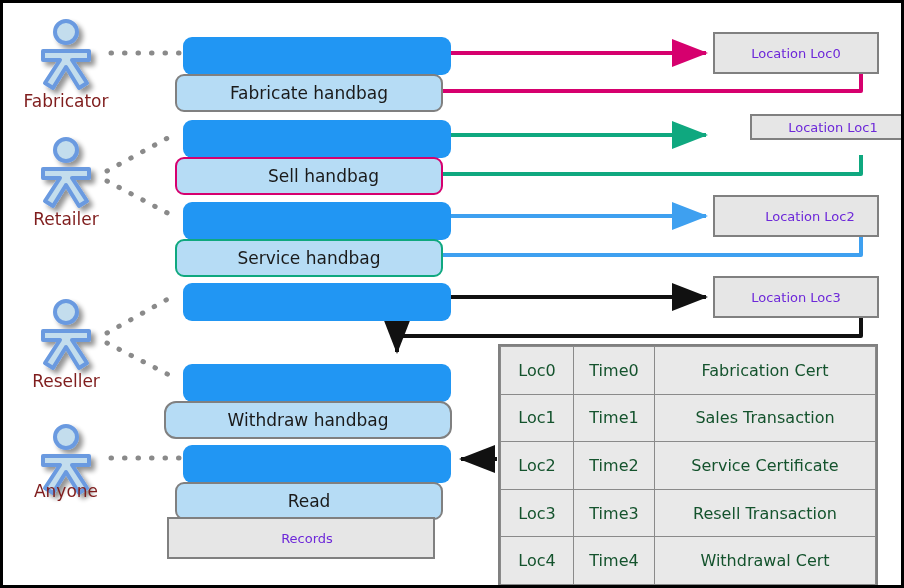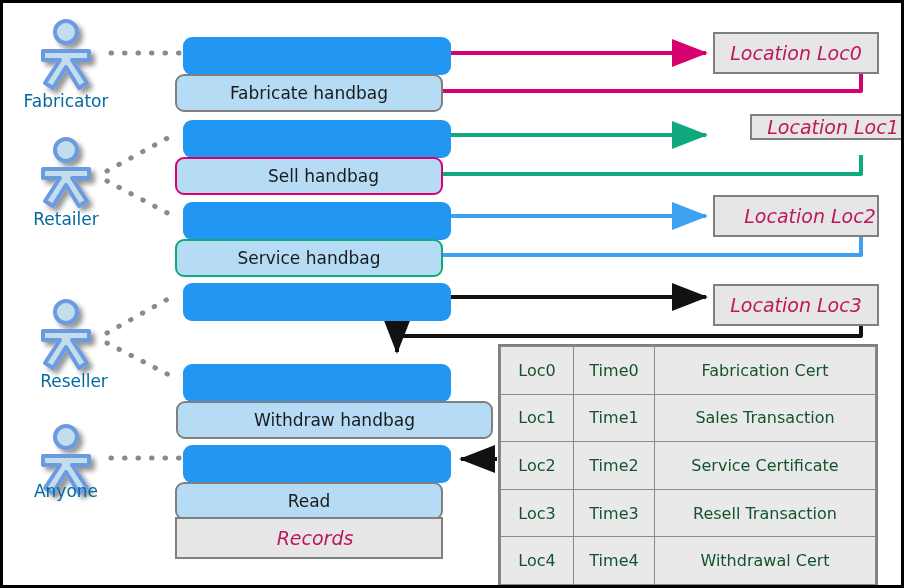--- a/index.html
+++ b/index.html
@@ -5,21 +5,21 @@
   html,body{margin:0;padding:0;background:#000;}
   #stage{
     position:relative;width:904px;height:588px;
     background:#ffffff;overflow:hidden;
     font-family:"DejaVu Sans","Liberation Sans",sans-serif;
     border:3px solid #000;box-sizing:border-box;
   }
   #svg{position:absolute;left:0;top:0;width:904px;height:588px;}
   .actor-label{
     position:absolute;text-align:center;
-    font-size:17px;color:#0369a1;white-space:nowrap;
+    font-size:17px;color:#7f1d1d;white-space:nowrap;
   }
 
   
   .proc{
     position:absolute;box-sizing:border-box;
     background:#b6dcf5;border:2.5px solid #808080;border-radius:9px;
     display:flex;align-items:center;justify-content:center;
     font-size:17px;color:#1a1a1a;z-index:6;margin-top:44px;
   }
   .proc-shadow{
@@ -27,21 +27,21 @@
     background:#2196f3;border-radius:9px;z-index:5;
   }
   .proc.pink{border-color:#d6006e;padding-left:29px;}
   .proc.teal{border-color:#0fa87f;}
 
   
   .rect{
     position:absolute;box-sizing:border-box;
     background:#e6e6e6;border:2.5px solid #808080;
     display:flex;align-items:center;justify-content:center;
-    font-size:19px;color:#be185d;z-index:6;font-style:italic;
+    font-size:13px;color:#6d28d9;z-index:6;
   }
 
   
   #ledger{
     position:absolute;left:495px;top:341px;width:380px;height:243px;
     box-sizing:border-box;border:2.5px solid #808080;background:#e6e6e6;
     z-index:6;
   }
   #ledger table{border-collapse:collapse;width:100%;height:100%;}
   #ledger td{
@@ -134,46 +134,46 @@
 
       <g filter="url(#softshadow)" transform="translate(0,405)">
         <circle cx="63" cy="29" r="11" fill="#c3dded" stroke="#6a9ae0" stroke-width="4"></circle>
         <path d="M40,48 L86,48 L86,57 L69,57 L84,80 L76,85 L63,64 L50,85 L42,80 L57,57 L40,57 Z" fill="#c3dded" stroke="#6a9ae0" stroke-width="4" stroke-linejoin="round"></path>
       </g>
     </g>
   </svg>
 
   <div class="actor-label" style="left:0;top:88px;width:126px;">Fabricator</div>
   <div class="actor-label" style="left:0;top:206px;width:126px;">Retailer</div>
-  <div class="actor-label" style="left:0;top:368px;width:126px;margin-left:8px;">Reseller</div>
+  <div class="actor-label" style="left:0;top:368px;width:126px;">Reseller</div>
   <div class="actor-label" style="left:0;top:478px;width:126px;">Anyone</div>
 
   <div class="proc-shadow" style="left:180px;top:34px;width:268px;height:38px;"></div>
   <div class="proc" style="left:172px;top:27px;width:268px;height:38px;">Fabricate handbag</div>
 
   <div class="proc-shadow" style="left:180px;top:117px;width:268px;height:38px;"></div>
   <div class="proc pink" style="left:172px;top:110px;width:268px;height:38px;">Sell handbag</div>
 
   <div class="proc-shadow" style="left:180px;top:199px;width:268px;height:38px;"></div>
   <div class="proc teal" style="left:172px;top:192px;width:268px;height:38px;">Service handbag</div>
 
   <div class="proc-shadow" style="left:180px;top:280px;width:268px;height:38px;"></div>
 
   <div class="proc-shadow" style="left:180px;top:361px;width:268px;height:38px;"></div>
-  <div class="proc" style="left:173px;top:354px;width:317px;height:38px;">Withdraw handbag</div>
+  <div class="proc" style="left:161px;top:354px;width:288px;height:38px;border-radius:12px;">Withdraw handbag</div>
 
   <div class="proc-shadow" style="left:180px;top:442px;width:268px;height:38px;"></div>
   <div class="proc" style="left:172px;top:435px;width:268px;height:38px;">Read</div>
 
   <div class="rect" style="left:710px;top:29px;width:166px;height:42px;">Location Loc0</div>
   <div class="rect" style="left:710px;top:111px;width:166px;height:26px;margin-left:37px;">Location Loc1</div>
   <div class="rect" style="left:710px;top:192px;width:166px;height:42px;padding-left:28px;">Location Loc2</div>
-  <div class="rect" style="left:710px;top:281px;width:166px;height:42px;">Location Loc3</div>
-
-  <div class="rect" style="left:172px;top:514px;width:268px;height:42px;padding-left:12px;">Records</div>
+  <div class="rect" style="left:710px;top:273px;width:166px;height:42px;">Location Loc3</div>
+
+  <div class="rect" style="left:164px;top:514px;width:268px;height:42px;padding-left:12px;">Records</div>
 
   <div id="ledger">
     <table>
       <tbody>
         <tr>
           <td class="c0">Loc0</td>
           <td class="c1">Time0</td>
           <td>Fabrication Cert</td>
         </tr>
         <tr>

